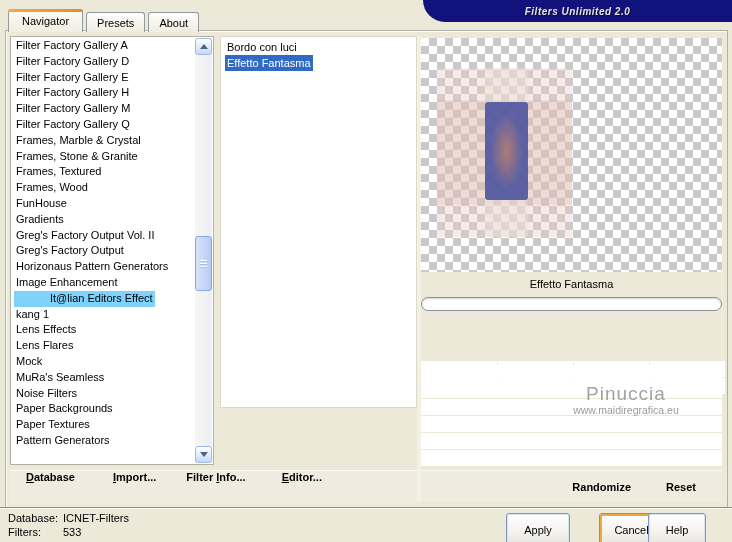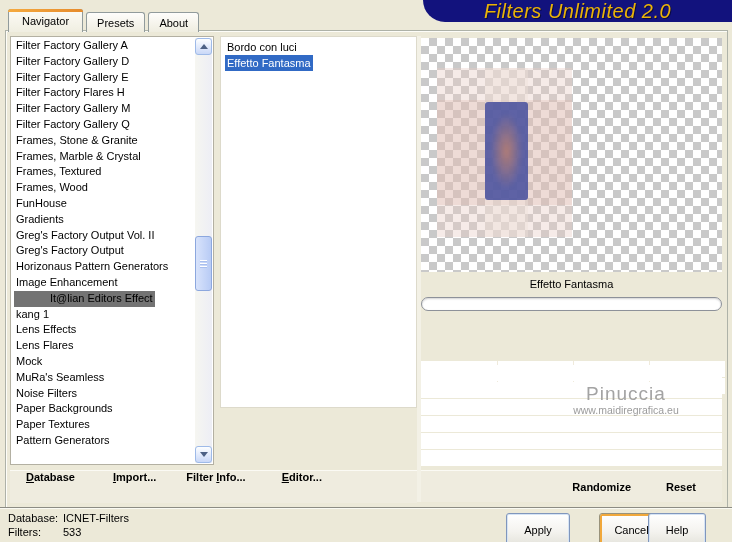--- a/index.html
+++ b/index.html
@@ -2,21 +2,21 @@
 <html><head>
 <meta charset="utf-8">
 <style>
   html,body{margin:0;padding:0;background:#d4d0c8;}
   .screen{position:relative;width:732px;height:542px;background:#ECE9D8;overflow:hidden;
           font-family:"Liberation Sans",sans-serif;font-size:11px;color:#000;}
 
   
   .banner{position:absolute;top:0;left:423px;right:0;height:22px;background:#12127D;
           border-bottom-left-radius:22px;display:flex;align-items:center;justify-content:center;}
-  .banner-text{color:#eab308;font-style:italic;font-weight:normal;font-size:20px;letter-spacing:.5px;
+  .banner-text{color:#e5e5e5;font-style:italic;font-weight:bold;font-size:10px;letter-spacing:.5px;
                text-shadow:1px 1px 0 rgba(0,0,0,.45);}
 
   
   .tabstrip{position:absolute;top:9px;left:8px;display:flex;align-items:flex-end;z-index:3;}
   .tab{height:19px;padding:0 10px;background:linear-gradient(#FEFDFB,#EFEDE0);
        border:1px solid #919B9C;border-bottom:none;border-radius:3px 3px 0 0;margin-right:3px;
        display:flex;align-items:center;}
   .tab.active{height:22px;padding:0 13px;background:linear-gradient(#FCFBF6,#F0EEE1);position:relative;}
   .tab.active::before{content:'';position:absolute;top:-1px;left:-1px;right:-1px;height:3px;
        background:linear-gradient(90deg,#F5AA40,#E68B2C);border-radius:3px 3px 0 0;}
@@ -25,21 +25,21 @@
            border:1px solid #AEB2A8;background:#ECE9D8;box-shadow:inset 1px 1px 0 #FDFDF8;z-index:1;}
   .hdiv{position:absolute;left:0;top:507px;width:732px;height:1px;background:#8C8C84;
         border-bottom:1px solid #FAFAF2;z-index:2;}
 
   
   .cat-box{position:absolute;left:10px;top:36px;width:204px;height:429px;background:#fff;
            border:1px solid #B3B0A2;z-index:2;box-sizing:border-box;}
   .cat-items{position:absolute;left:1px;top:1px;right:18px;bottom:1px;overflow:hidden;}
   .list-row{height:15.8px;line-height:15.8px;white-space:nowrap;overflow:hidden;padding-left:2px;}
   .row-text{display:inline-block;padding:0 2px;}
-  .cat-selected .row-text{background:#737373;padding-left:36px;}
+  .cat-selected .row-text{background:#7dd3fc;padding-left:36px;}
 
   
   .scrollbar{position:absolute;top:1px;right:1px;bottom:1px;width:17px;
              background:linear-gradient(90deg,#F6F6F1,#EDEEF5);}
   .sb-btn{position:absolute;left:0;width:17px;height:17px;border:1px solid #9EBAE8;border-radius:3px;
           background:linear-gradient(#FDFEFF,#C9D8F8);box-sizing:border-box;
           display:flex;align-items:center;justify-content:center;}
   .sb-up{top:0;} .sb-down{bottom:0;}
   .tri-up{width:0;height:0;border-left:4px solid transparent;border-right:4px solid transparent;
           border-bottom:5px solid #4D6185;}
@@ -134,25 +134,25 @@
   </div>
 
   <div class="tabpage"></div>
   <div class="hdiv"></div>
 
   <div class="cat-box">
     <div class="cat-items">
         <div class="list-row"><span class="row-text">Filter Factory Gallery A</span></div>
         <div class="list-row"><span class="row-text">Filter Factory Gallery D</span></div>
         <div class="list-row"><span class="row-text">Filter Factory Gallery E</span></div>
-        <div class="list-row"><span class="row-text">Filter Factory Flares H</span></div>
+        <div class="list-row"><span class="row-text">Filter Factory Gallery H</span></div>
         <div class="list-row"><span class="row-text">Filter Factory Gallery M</span></div>
         <div class="list-row"><span class="row-text">Filter Factory Gallery Q</span></div>
+        <div class="list-row"><span class="row-text">Frames, Marble &amp; Crystal</span></div>
         <div class="list-row"><span class="row-text">Frames, Stone &amp; Granite</span></div>
-        <div class="list-row"><span class="row-text">Frames, Marble &amp; Crystal</span></div>
         <div class="list-row"><span class="row-text">Frames, Textured</span></div>
         <div class="list-row"><span class="row-text">Frames, Wood</span></div>
         <div class="list-row"><span class="row-text">FunHouse</span></div>
         <div class="list-row"><span class="row-text">Gradients</span></div>
         <div class="list-row"><span class="row-text">Greg's Factory Output Vol. II</span></div>
         <div class="list-row"><span class="row-text">Greg's Factory Output</span></div>
         <div class="list-row"><span class="row-text">Horizonaus Pattern Generators</span></div>
         <div class="list-row"><span class="row-text">Image Enhancement</span></div>
         <div class="list-row cat-selected"><span class="row-text">It@lian Editors Effect</span></div>
         <div class="list-row"><span class="row-text">kang 1</span></div>

